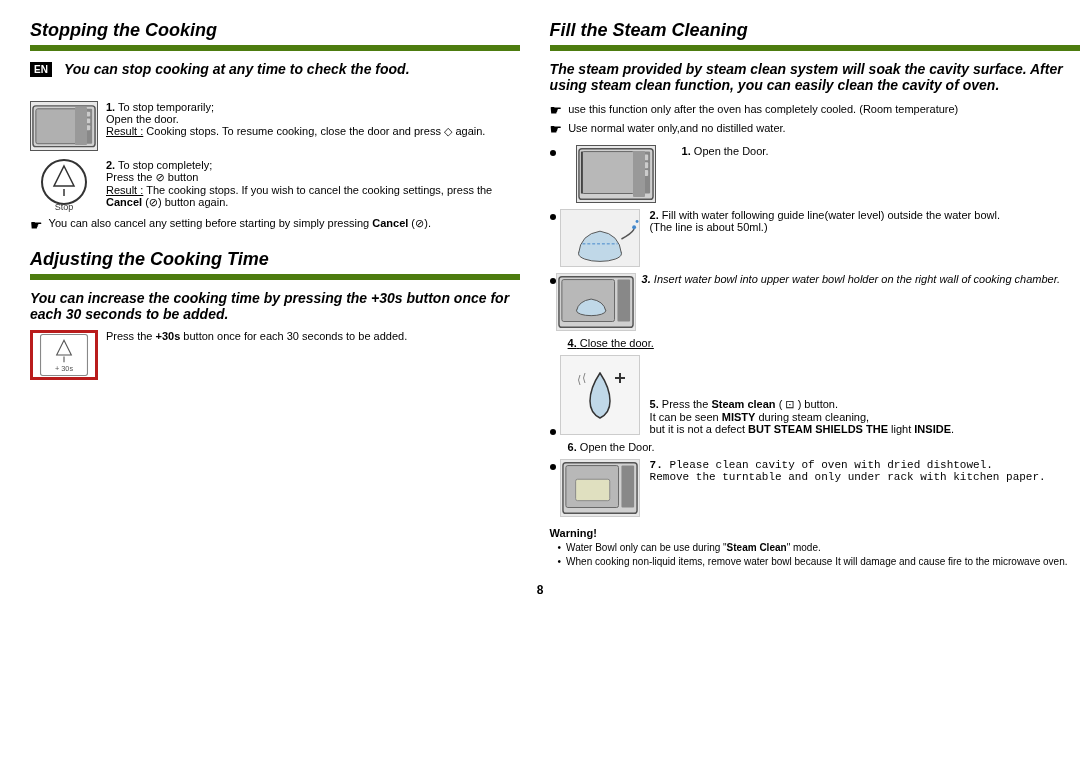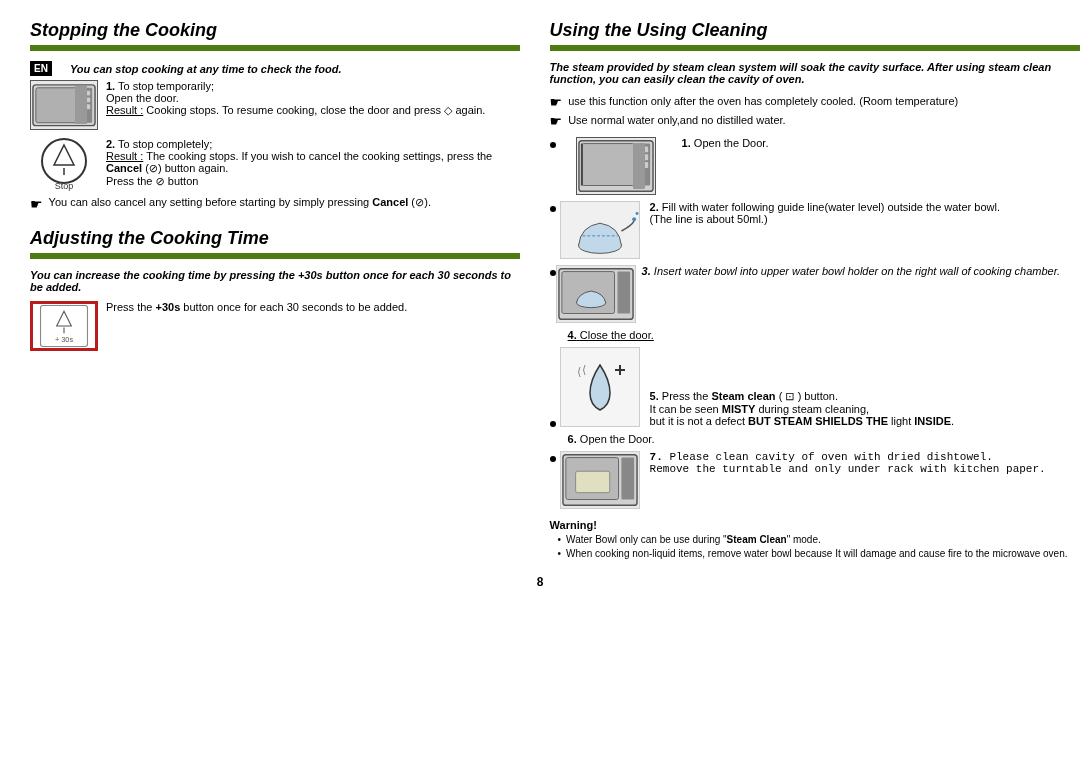--- a/index.html
+++ b/index.html
@@ -28,21 +28,21 @@
       font-style: italic;
       font-size: 18px;
       font-weight: bold;
       border-bottom: 6px solid #4d7c0f;
       padding-bottom: 4px;
       margin-bottom: 10px;
     }
     .bold-italic {
       font-style: italic;
       font-weight: bold;
-      font-size: 11px;
+      font-size: 14px;
       margin-bottom: 8px;
     }
     .en-badge {
       display: inline-block;
       background: #000;
       color: #fff;
       font-size: 10px;
       font-weight: bold;
       padding: 2px 4px;
       margin-right: 6px;
@@ -155,21 +155,21 @@
 </head>
 <body>
 
 <div class="page-layout">
 
   <div class="left-col">
 
     <div>
       <div class="section-title">Stopping the Cooking</div>
 
-      <div style="display:flex;align-items:center;gap:12px;margin-bottom:4px;">
+      <div style="display:flex;align-items:flex-end;gap:6px;margin-bottom:24px;">
         <span class="en-badge">EN</span>
         <span class="bold-italic" style="margin-bottom:0;">You can stop cooking at any time to check the food.</span>
       </div>
 
       <div class="step-row">
         <div class="step-image-container">
           <div class="microwave-box">
             <svg viewBox="0 0 68 50" xmlns="http://www.w3.org/2000/svg">
               <rect x="2" y="4" width="64" height="42" rx="3" fill="#d0d0d0" stroke="#555" stroke-width="1.5"></rect>
               <rect x="5" y="7" width="44" height="36" rx="2" fill="#b0b0b0" stroke="#666" stroke-width="1"></rect>
@@ -193,22 +193,22 @@
             <svg viewBox="0 0 68 60" xmlns="http://www.w3.org/2000/svg" width="68" height="60">
               <circle cx="34" cy="28" r="22" fill="none" stroke="#333" stroke-width="2"></circle>
               <polygon points="34,12 44,32 24,32" fill="none" stroke="#333" stroke-width="1.5"></polygon>
               <line x1="34" y1="35" x2="34" y2="42" stroke="#333" stroke-width="1.5"></line>
               <text x="34" y="56" font-size="9" text-anchor="middle" fill="#333" font-family="Arial">Stop</text>
             </svg>
           </div>
         </div>
         <div class="step-content">
           <div><span class="step-number">2.</span> <span>To stop completely;</span></div>
+          <div>Press the ⊘ button</div>
           <div><span class="result-label">Result :</span> <span>The cooking stops. If you wish to cancel the cooking settings, press the <strong>Cancel</strong> (⊘) button again.</span></div>
-          <div>Press the ⊘ button</div>
         </div>
       </div>
 
       <div class="note-bullet">
         <span style="font-size:14px;flex-shrink:0;">☛</span>
         <span>You can also cancel any setting before starting by simply pressing <strong>Cancel</strong> (⊘).</span>
       </div>
     </div>
 
     <div class="sub-section">
@@ -228,21 +228,21 @@
         </div>
         <div class="step-content">
           <span>Press the <strong>+30s</strong> button once for each 30 seconds to be added.</span>
         </div>
       </div>
     </div>
   </div>
 
   <div class="right-col">
     <div>
-      <div class="section-title">Using the Using Cleaning</div>
+      <div class="section-title">Fill the Steam Cleaning</div>
 
       <div class="bold-italic" style="margin-bottom:10px;">
         <em><strong>The steam provided by steam clean system will soak the cavity surface. After using steam clean function, you can easily clean the cavity of oven.</strong></em>
       </div>
 
       <div class="bullet-row">
         <span class="bullet-icon">☛</span>
         <span>use this function only after the oven has completely cooled. (Room temperature)</span>
       </div>
       <div class="bullet-row">

